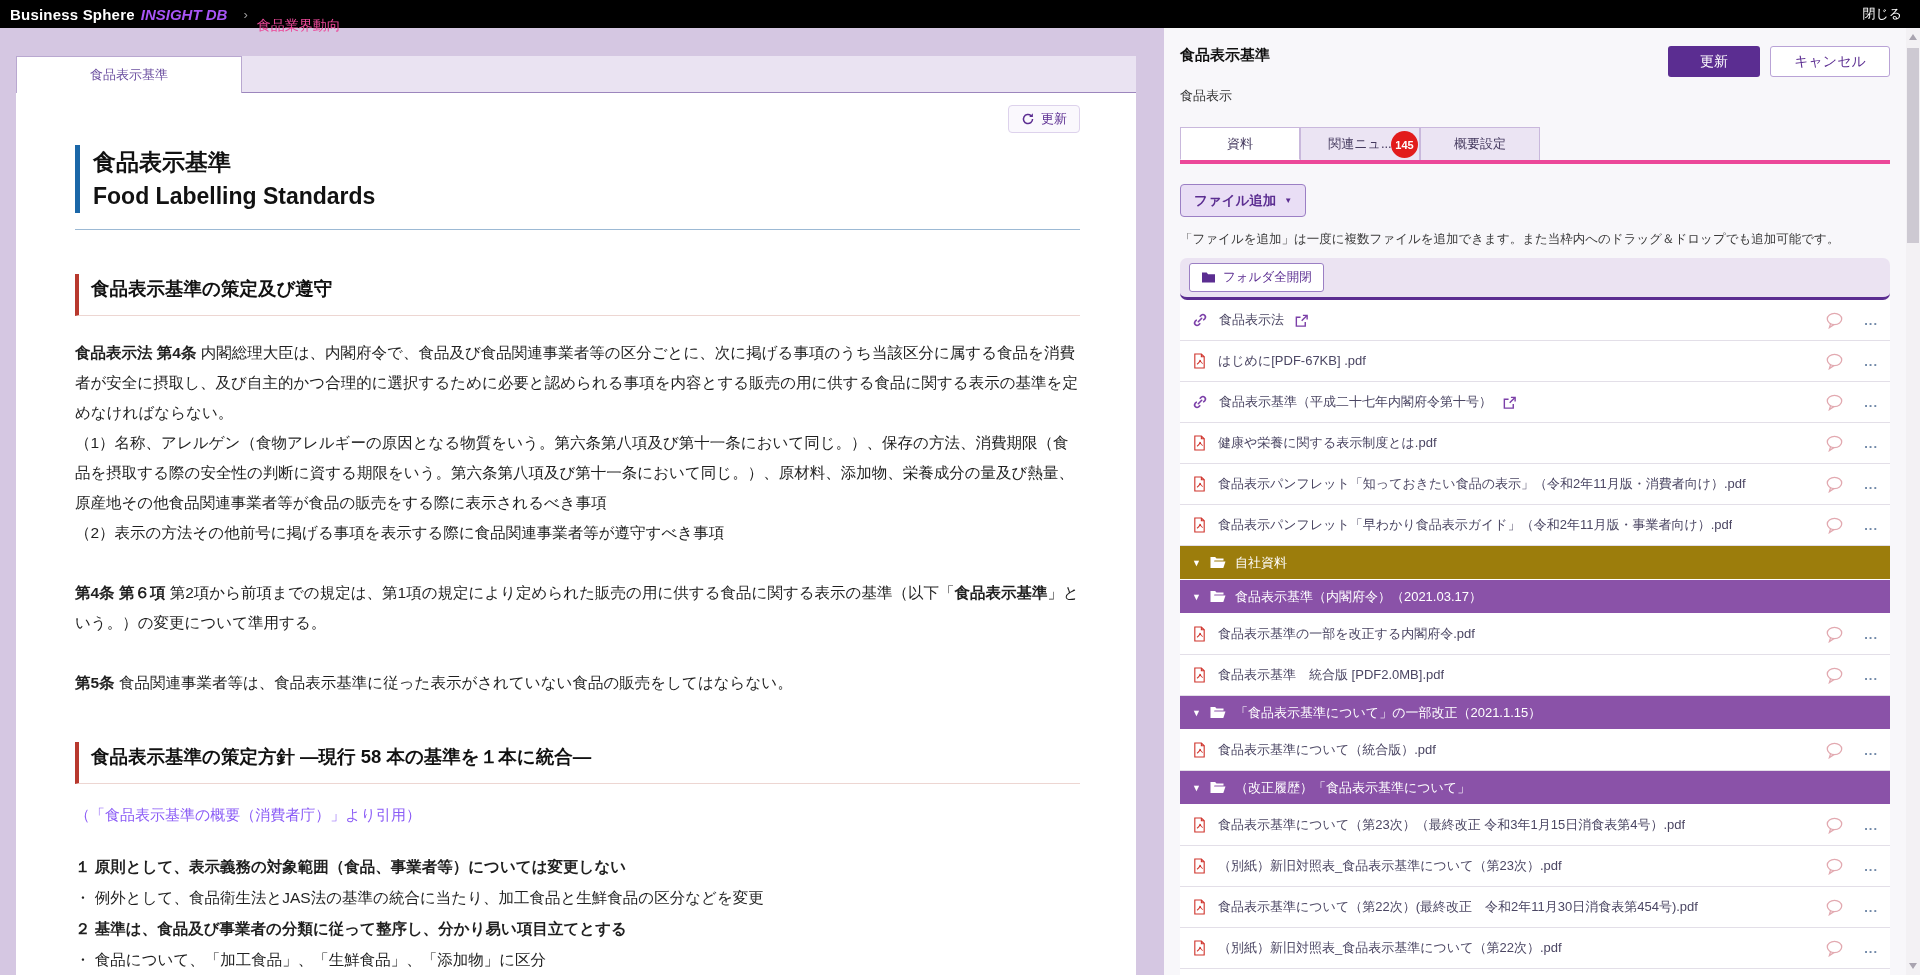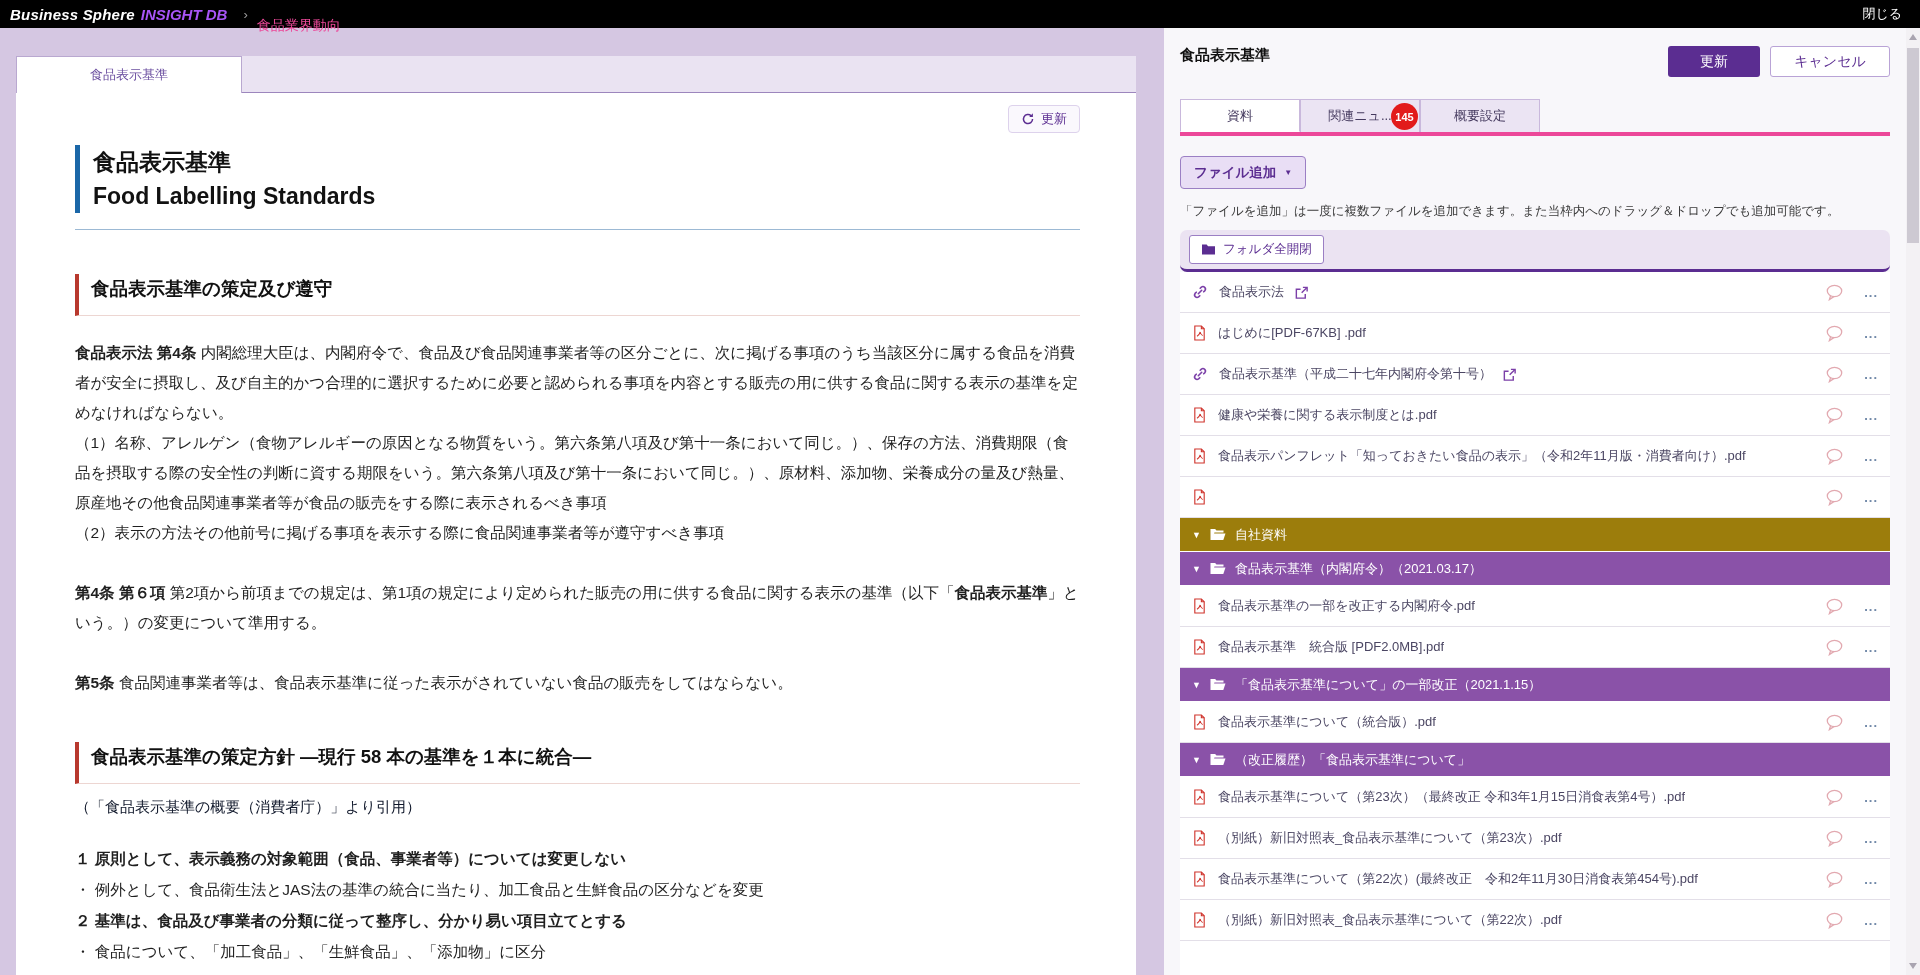--- a/index.html
+++ b/index.html
@@ -5,21 +5,21 @@
   html,body{margin:0;padding:0;}
   body{
     width:1920px;height:975px;overflow:hidden;position:relative;
     background:#d5c7e2;
     font-family:"Liberation Sans","DejaVu Sans",sans-serif;
     -webkit-font-smoothing:antialiased;
   }
   
   .topbar{position:absolute;left:0;top:0;width:100%;height:28px;background:#000;
     display:flex;align-items:center;color:#fff;}
-  .brand{font-style:italic;font-weight:bold;font-size:15px;margin-left:10px;letter-spacing:.2px;}
+  .brand{font-weight:bold;font-size:15px;margin-left:10px;letter-spacing:.2px;}
   .brand-accent{font-style:italic;font-weight:bold;font-size:15px;margin-left:6px;color:var(--brand,#a855f7);}
   .crumb-sep{color:#9a9a9a;margin:0 9px 0 16px;font-size:13px;}
   .crumb{font-size:14px;color:#ec4899;margin-top:24px;}
   .close-btn{margin-left:auto;margin-right:18px;font-size:13px;color:#fff;cursor:pointer;}
 
   
   .doc-card{position:absolute;left:16px;top:56px;width:1120px;height:940px;background:#fff;}
   .tabstrip{display:flex;height:37px;}
   .doc-tab{width:226px;background:#fff;border:1px solid #b9a8d0;border-bottom:none;
     display:flex;align-items:center;justify-content:center;font-size:13px;color:#6b4fa0;box-sizing:border-box;}
@@ -30,21 +30,21 @@
     background:#faf8fd;border:1px solid #ddd2ec;border-radius:4px;color:#5b2d91;font-size:13px;cursor:pointer;}
   .doc-title{border-left:5px solid var(--docblue,#1b67a8);padding-left:13px;margin-top:10px;
     font-size:23px;font-weight:bold;line-height:34px;color:#111;}
   .doc-hr{border:none;border-top:1px solid #9cb9d4;margin:16px 0 10px 0;}
   .law-ref{font-size:15px;color:#333;}
   .sec-head{margin-top:44px;border-left:4px solid var(--docred,#b8392e);border-bottom:1px solid #edd6d2;
     padding:2px 0 14px 12px;font-size:18.5px;font-weight:bold;color:#111;}
   .doc-blocks{margin-top:22px;font-size:15.5px;line-height:30px;color:#1f1f1f;}
   .doc-blocks p{margin:0;}
   .doc-blocks p.gap{margin-top:30px;}
-  .quote-src{margin-top:14px;font-size:15px;color:#0f172a;}
+  .quote-src{margin-top:22px;font-size:15px;color:#8b5cf6;}
   .guidelines{margin-top:26px;font-size:15.5px;line-height:31px;color:#1f1f1f;}
   .guidelines .g.bold{font-weight:bold;}
 
   
   .panel{position:absolute;left:1164px;top:28px;width:742px;height:947px;background:#f8f7fa;
     box-sizing:border-box;padding:18px 16px 0 16px;}
   .panel-head{display:flex;align-items:flex-start;}
   .panel-title{font-size:15px;font-weight:bold;color:#111;}
   .panel-actions{margin-left:auto;display:flex;gap:10px;}
   .btn-update{width:92px;height:31px;background:var(--accent,#5b2d91);color:#fff;border:none;
@@ -146,20 +146,21 @@
 </div>
 
 <div class="panel">
   <div class="panel-head">
     <span class="panel-title">食品表示基準</span>
     <span class="panel-actions">
       <button class="btn-update">更新</button>
       <button class="btn-cancel">キャンセル</button>
     </span>
   </div>
+  <div class="panel-sub">食品表示</div>
 
   <div class="ptabs">
       <div class="ptab active">
         <span>資料</span>
       </div>
       <div class="ptab">
         <span>関連ニュ...</span>
         <span class="badge">145</span>
       </div>
       <div class="ptab">
@@ -298,20 +299,21 @@
         <span class="dots">...</span>
       </div>
       <div class="frow">
         <span class="ficon">
           <svg width="15" height="16" viewBox="0 0 16 17">
             <path d="M3 1h7l3 3v12H3z" fill="none" stroke="#d0342c" stroke-width="1.2"></path>
             <path d="M10 1v3h3" fill="none" stroke="#d0342c" stroke-width="1.2"></path>
             <path d="M5.3 12c1.6-.7 3-2.9 3.4-4.6.3 1.7 1.6 3.3 2.7 3.9" stroke="#d0342c" stroke-width="1.1" fill="none"></path>
           </svg>
         </span>
+        <span class="fname">食品表示パンフレット「早わかり食品表示ガイド」（令和2年11月版・事業者向け）.pdf</span>
         <span class="spacer"></span>
         <span class="comment">
           <svg width="19" height="17" viewBox="0 0 19 17">
             <ellipse cx="9.5" cy="7" rx="7.2" ry="5.6" fill="none" stroke="#e2a9b0" stroke-width="1.3"></ellipse>
             <path d="M5.6 11.6L4.4 15.6l4.4-3" fill="none" stroke="#e2a9b0" stroke-width="1.3"></path>
           </svg>
         </span>
         <span class="dots">...</span>
       </div>
       <div class="frow folder gold">

